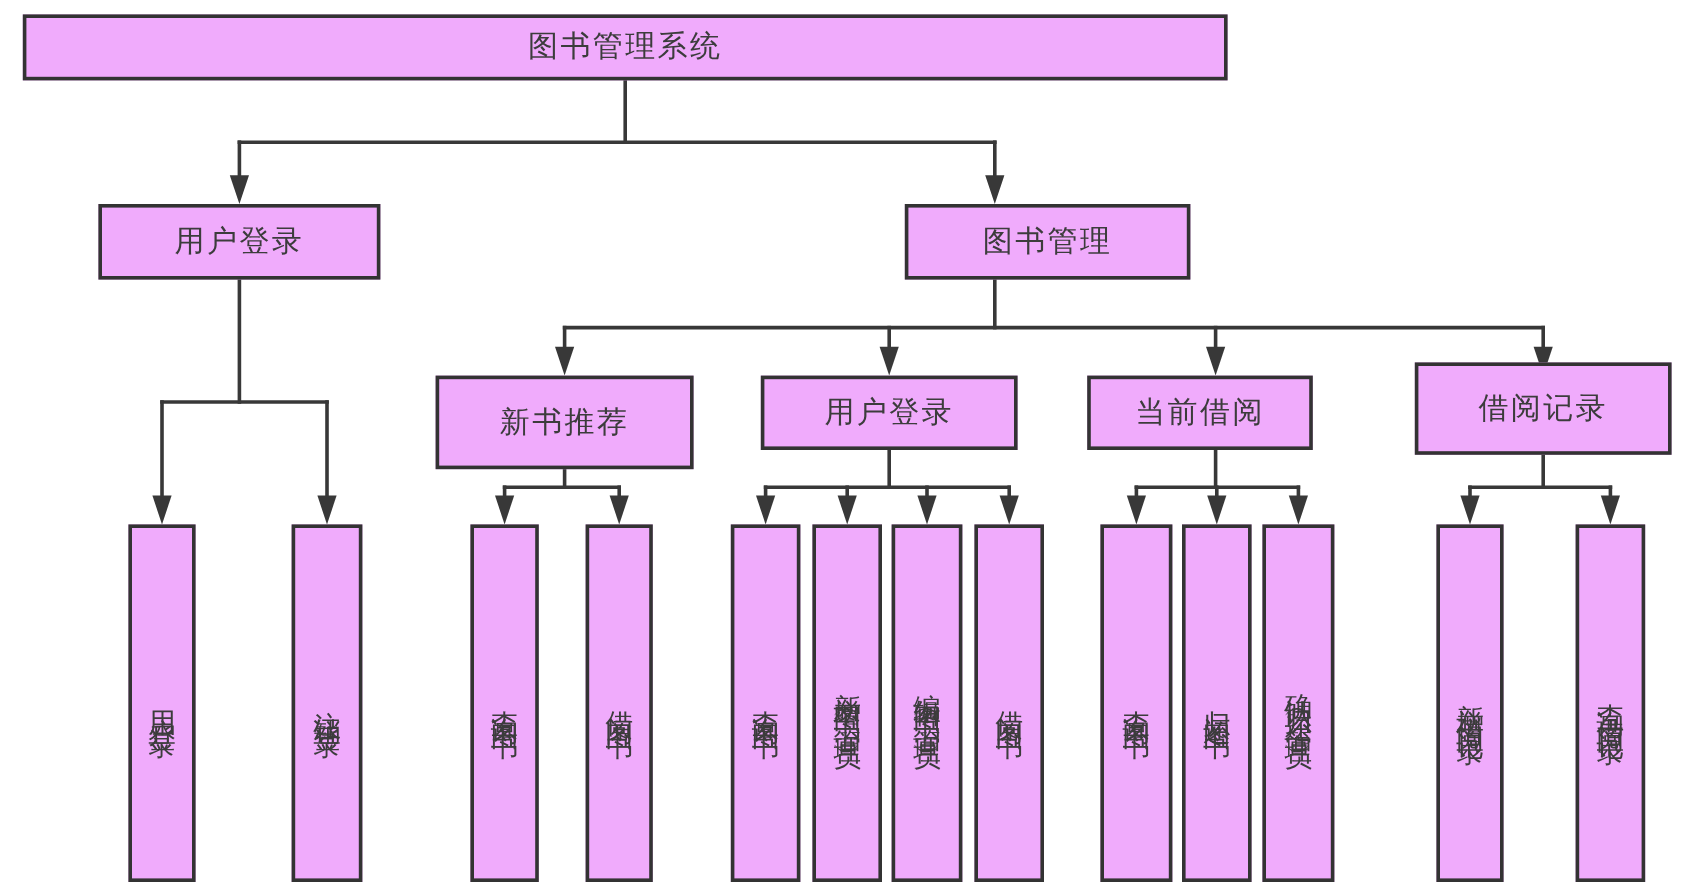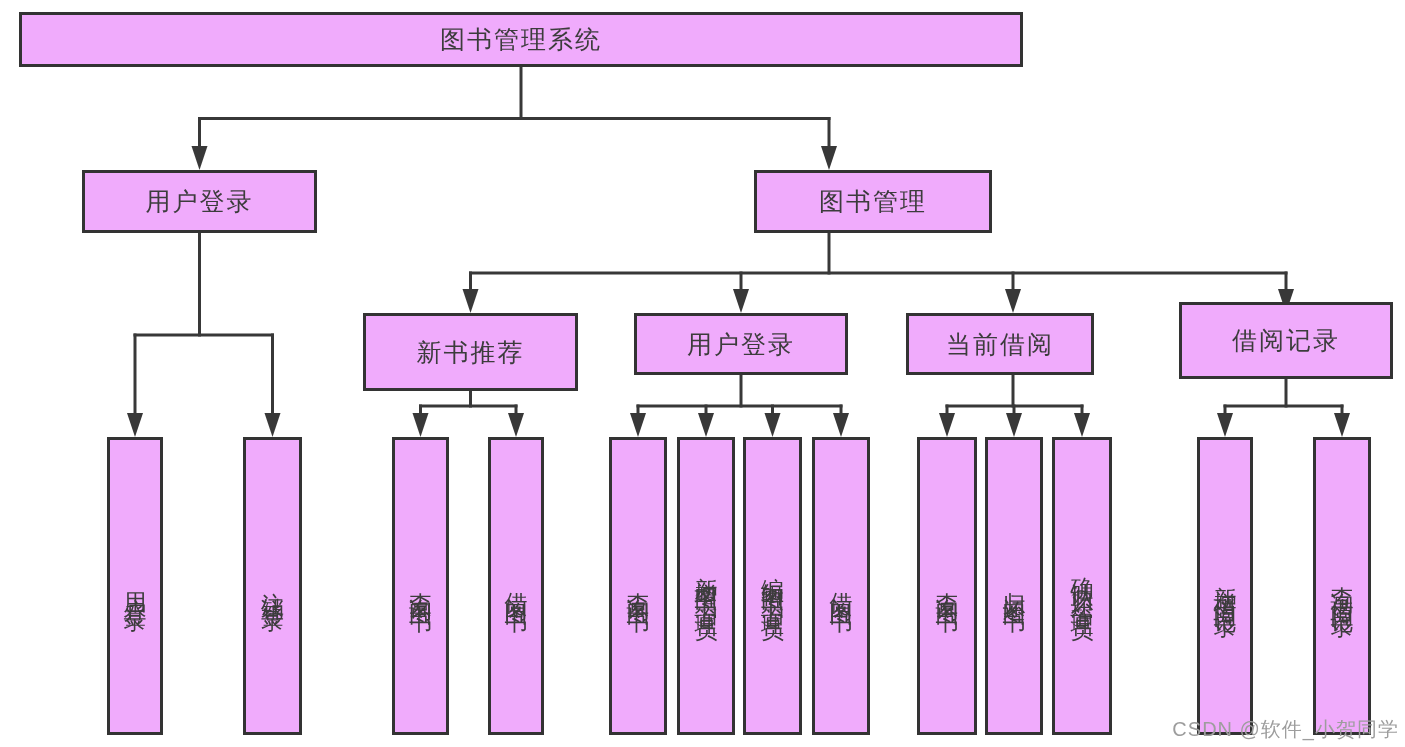--- a/index.html
+++ b/index.html
@@ -171,14 +171,13 @@
       <div class="node v" style="left: 1052px; top: 437px; width: 60px; height: 298px;">
         <span class="label">确认归还（管理员）</span>
       </div>
       <div class="node v" style="left: 1197px; top: 437px; width: 56px; height: 298px;">
         <span class="label">新增借阅记录</span>
       </div>
       <div class="node v" style="left: 1313px; top: 437px; width: 58px; height: 298px;">
         <span class="label">查询借阅记录</span>
       </div>
     </div>
-  <div id="watermark">CSDN @软件_小贺同学</div>
 </div>
 
 </body></html>

